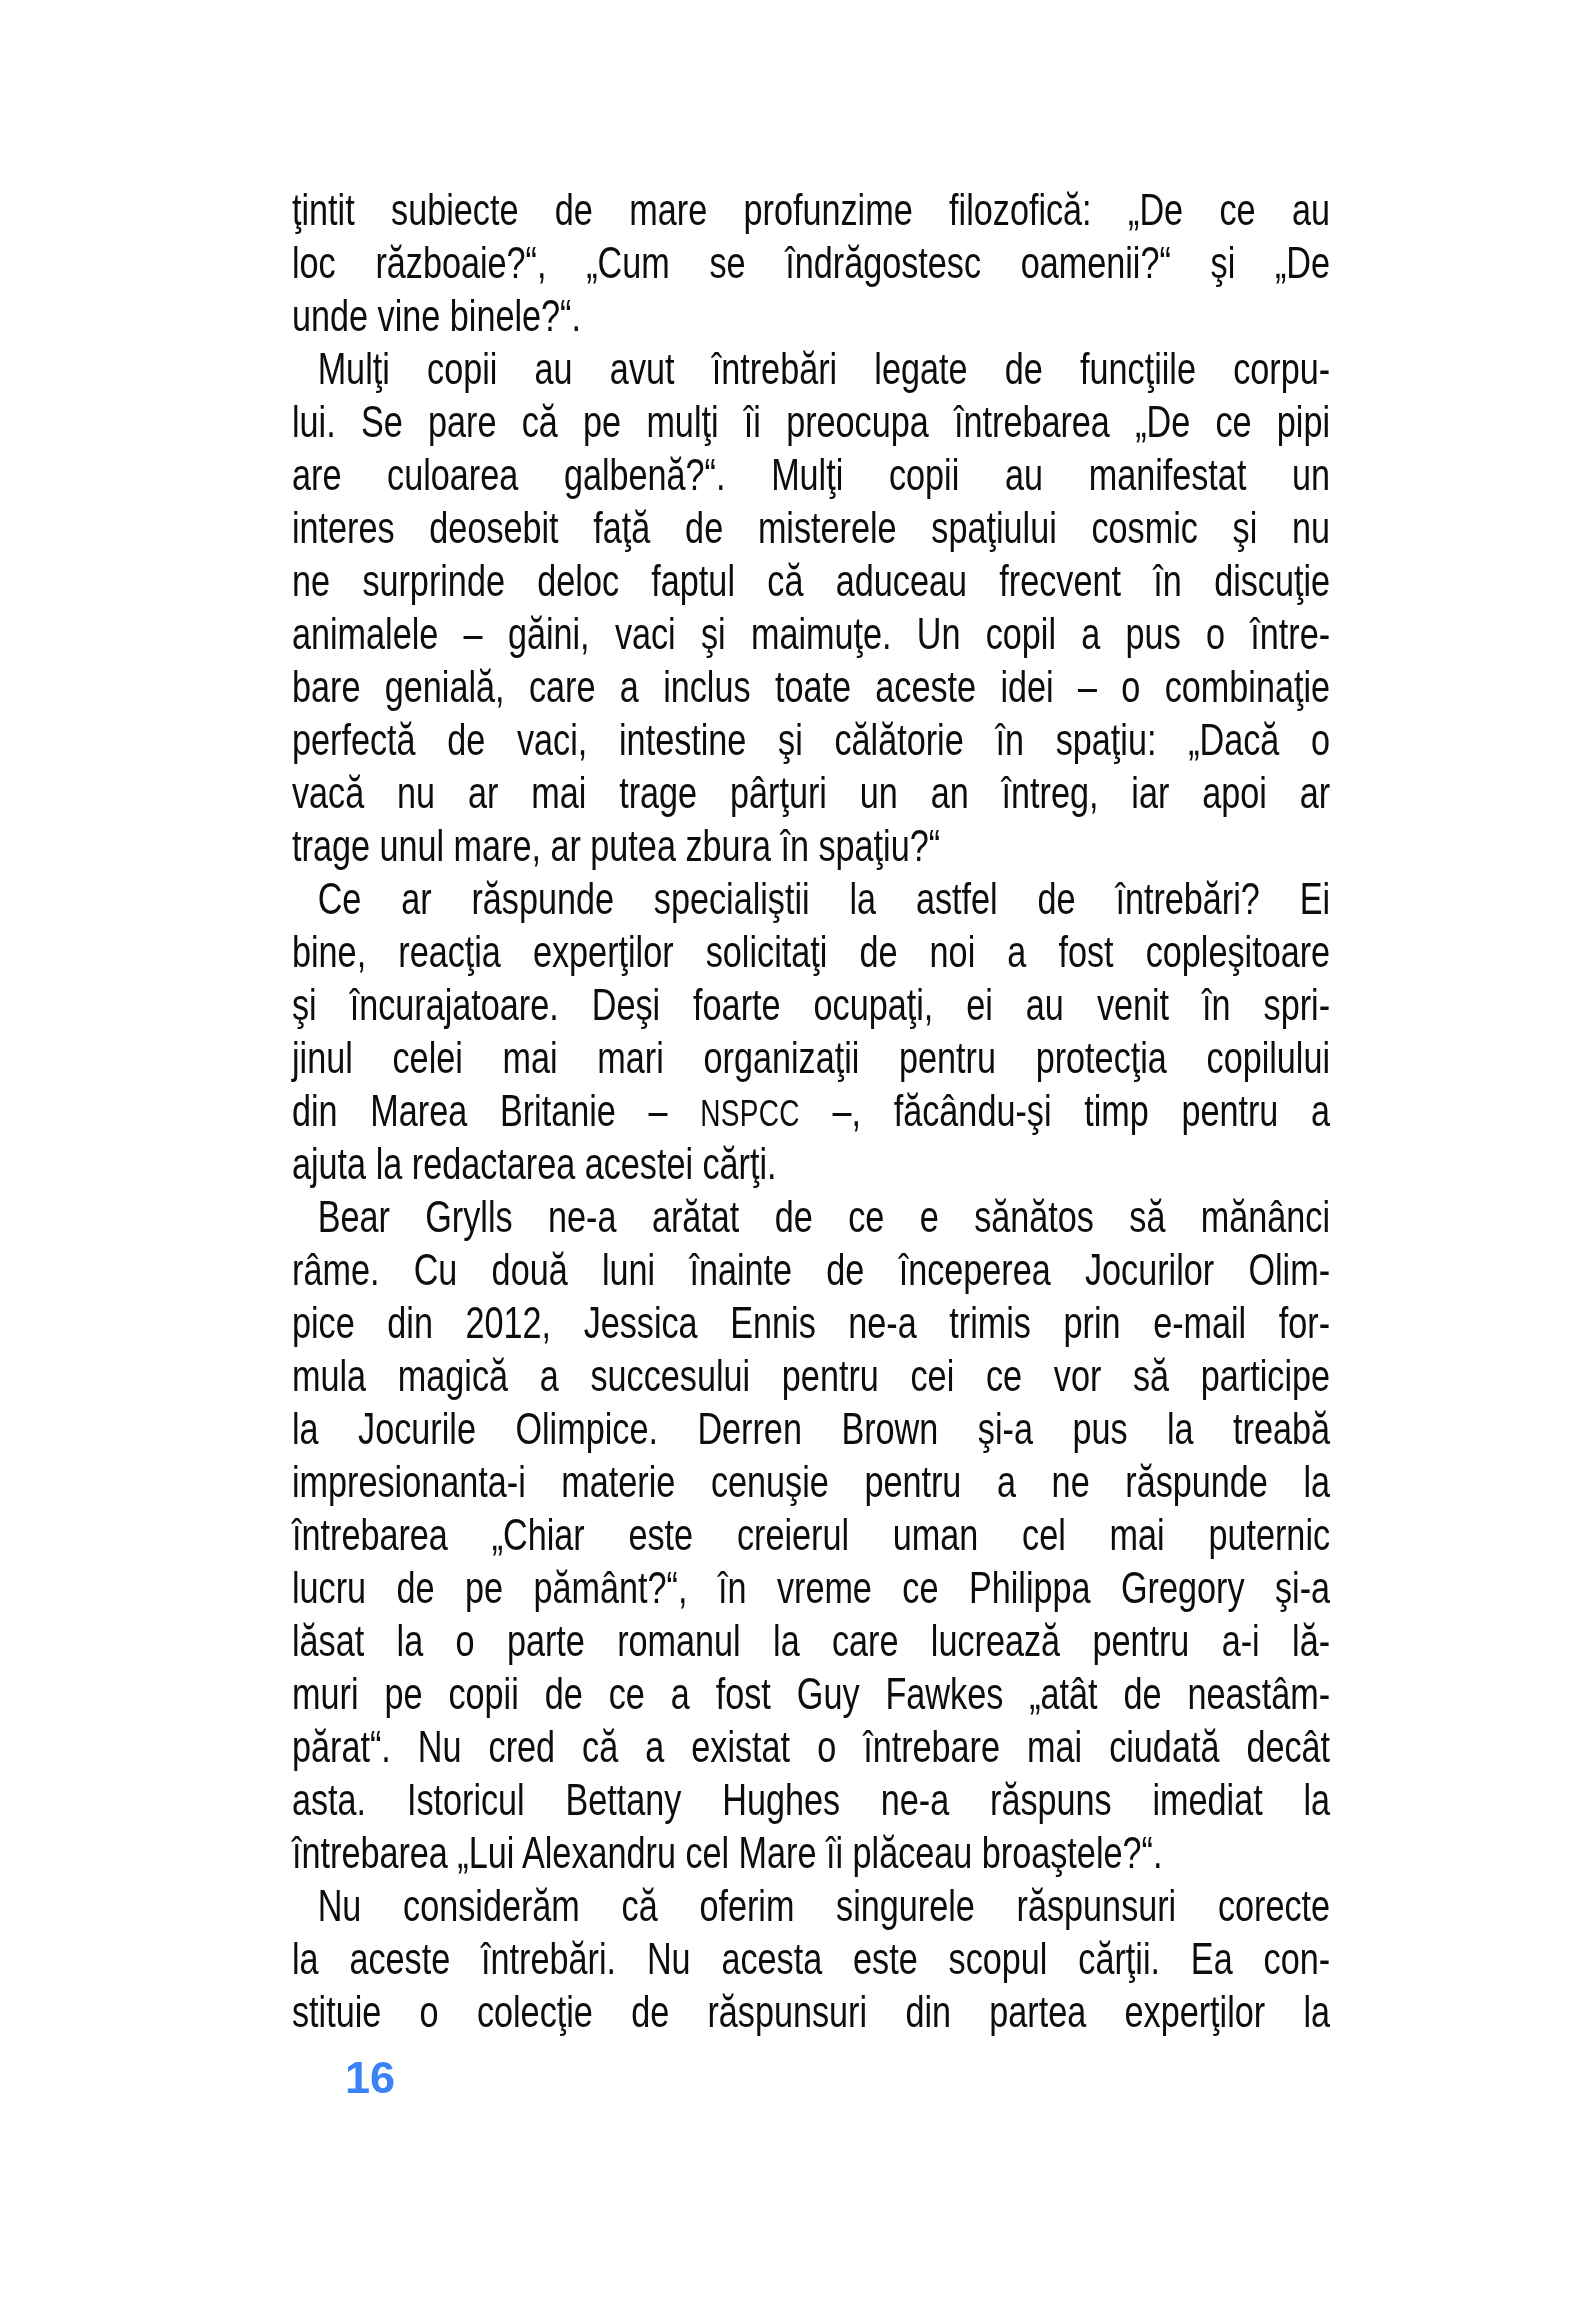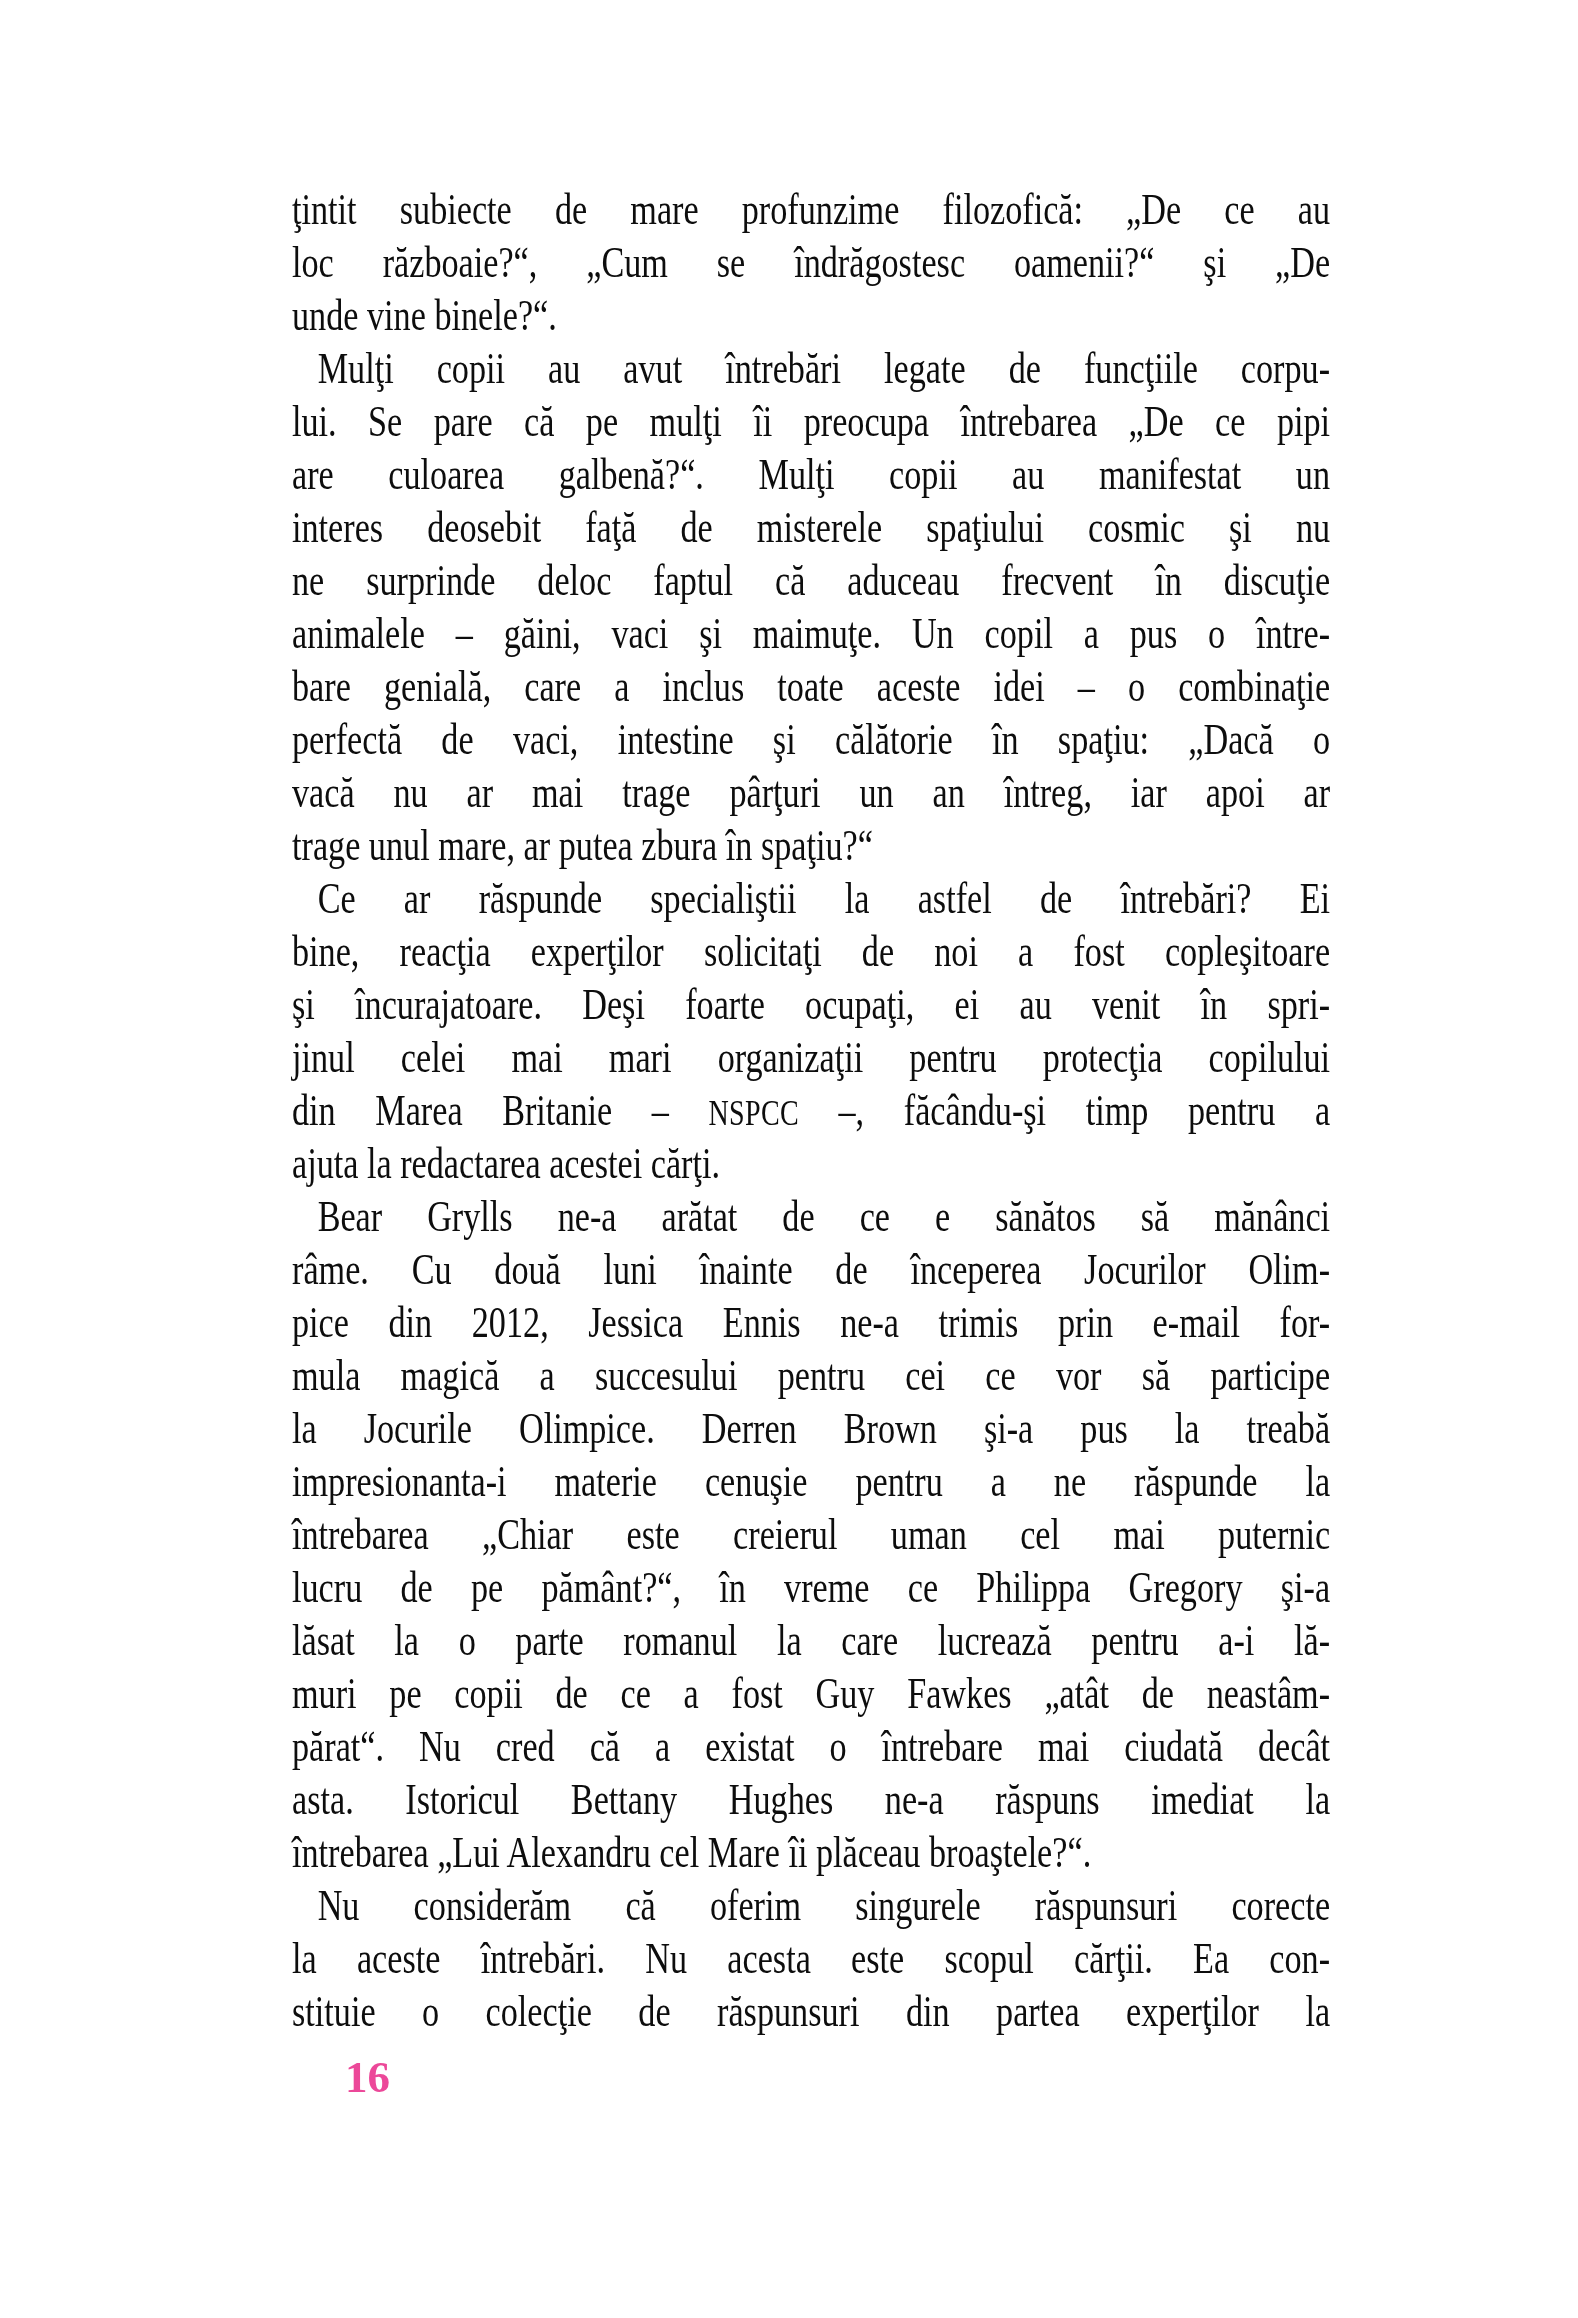--- a/index.html
+++ b/index.html
@@ -6,21 +6,21 @@
     margin: 0;
     padding: 0;
     background: #ffffff;
   }
   .page {
     position: relative;
     width: 1579px;
     height: 2319px;
     background: #ffffff;
     overflow: hidden;
-    font-family: Liberation Serif, serif;
+    font-family: Liberation Sans, sans-serif;
   }
   .text-block {
     position: absolute;
     left: 292px;
     top: 183px;
     width: 1336px;
     font-size: 44px;
     line-height: 53px;
     color: #0d0d0d;
     transform: scaleX(0.777);
@@ -44,21 +44,21 @@
     font-size: 0.82em;
     letter-spacing: 0.4px;
   }
   .folio {
     position: absolute;
     left: 345px;
     top: 2051px;
     font-size: 45px;
     line-height: 53px;
     font-weight: 700;
-    color: #ec4899;
+    color: #3b82f6;
   }
 </style>
 </head>
 <body>
 
 <div class="page" style="background: rgb(255, 255, 255);">
   <div class="text-block" style="color: rgb(13, 13, 13);">
       <div class="line">ţintit subiecte de mare profunzime filozofică: „De ce au</div>
       <div class="line">loc războaie?“, „Cum se îndrăgostesc oamenii?“ şi „De</div>
       <div class="line endline">unde vine binele?“.</div>

